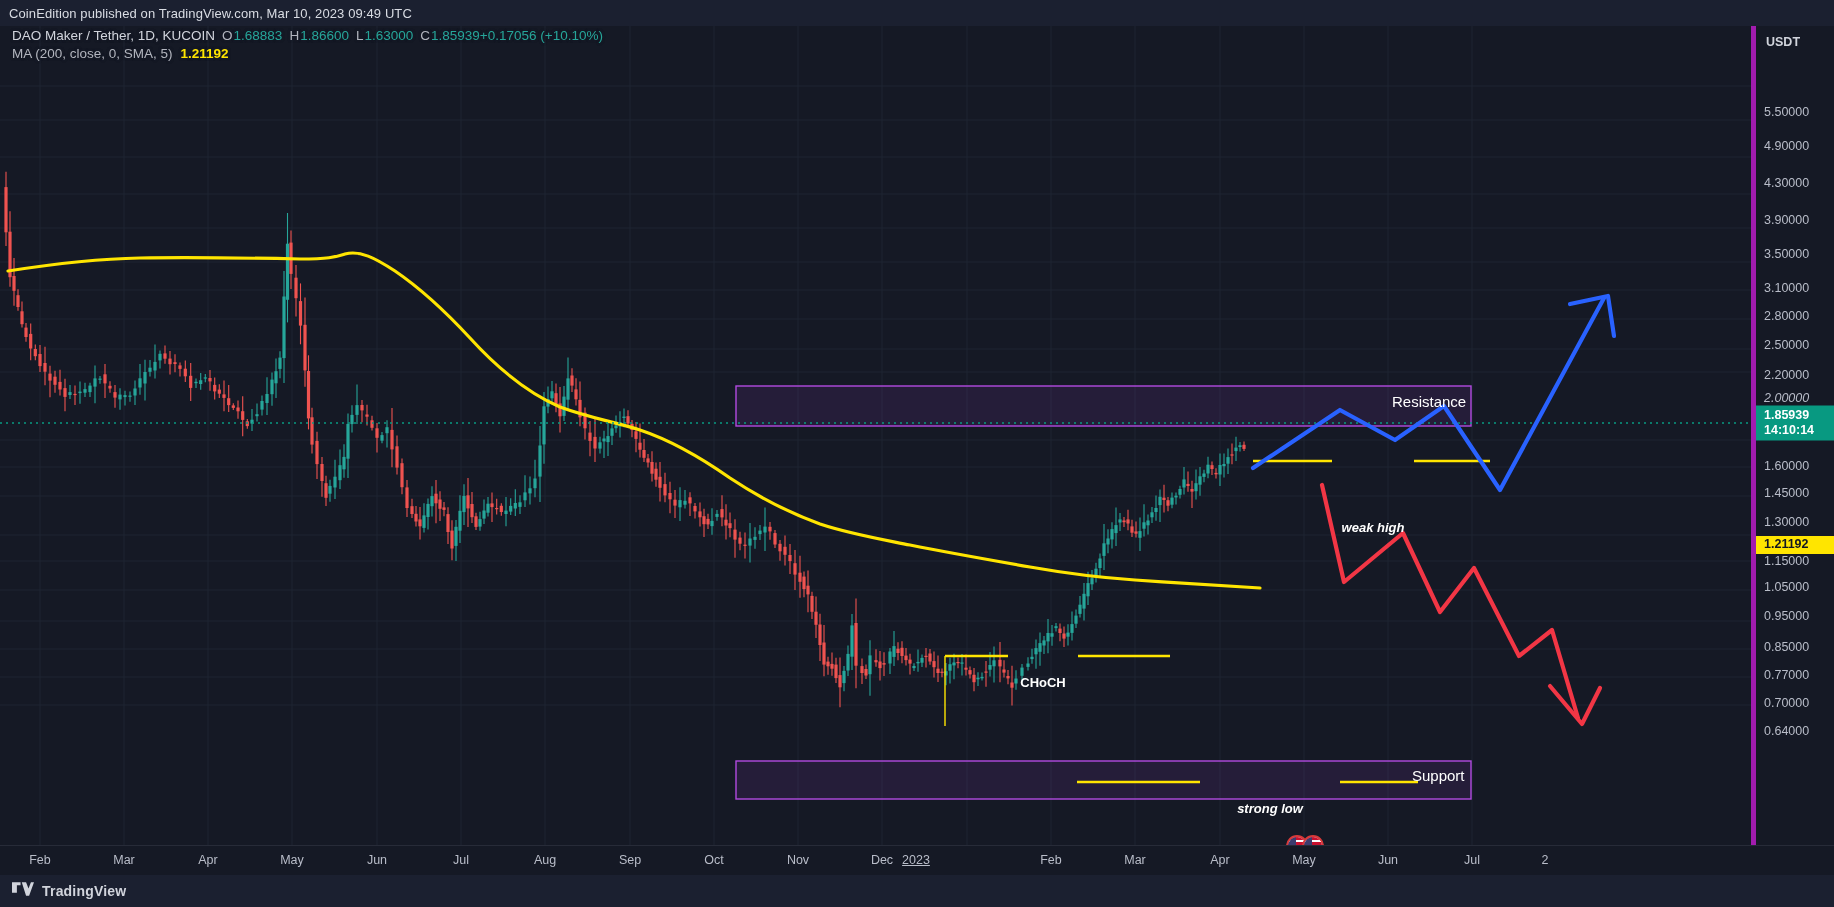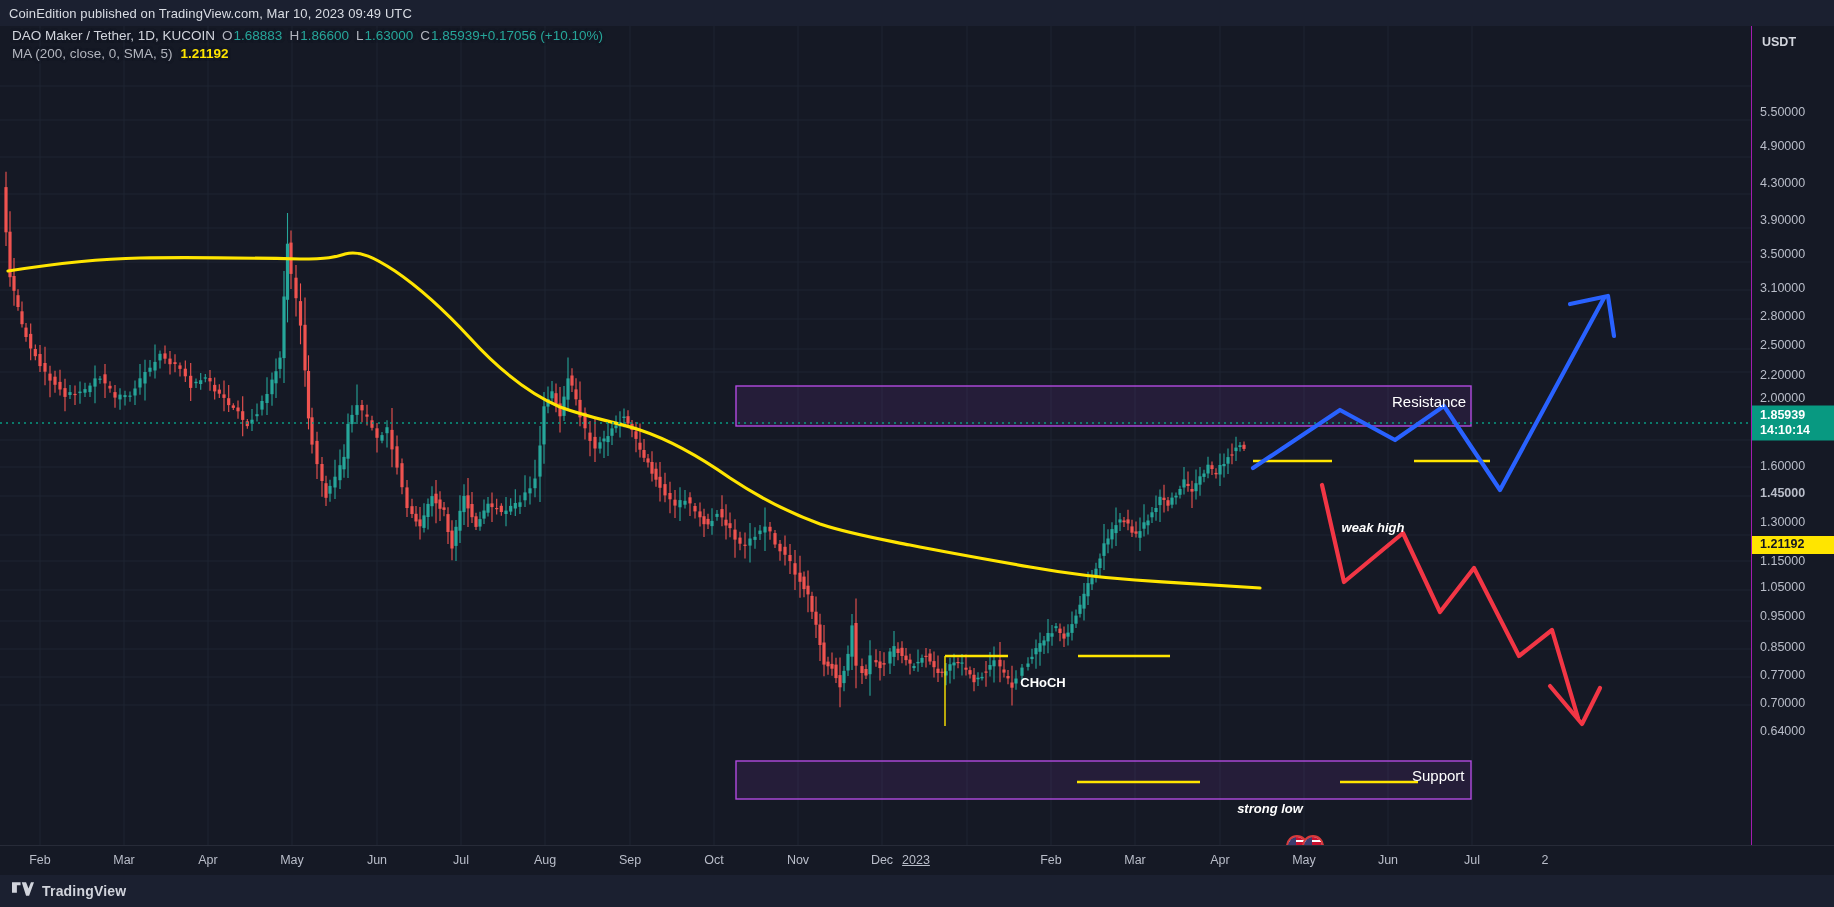--- a/index.html
+++ b/index.html
@@ -38,21 +38,21 @@
   #legend .sym{color:#d1d4dc;}
   #legend .lbl{color:#b2b5be;margin-left:7px;}
   #legend .val{color:#26a69a;margin-left:1px;}
   #legend .pos{color:#26a69a;}
   #legend .ma-name{color:#b2b5be;}
   #legend .ma-val{color:#ffe500;font-weight:bold;margin-left:8px;}
   
   #price-scale{
     position:absolute;left:1751px;top:26px;width:83px;height:819px;
     background:#151925;
-    border-left:1px solid #a21caf;
+    border-left:5px solid #a21caf;
     box-sizing:border-box;
     padding-left:12px;
   }
   #price-scale .tick{
     position:absolute;left:8px;
     font-size:12.5px;color:#b9bdc9;
     transform:translateY(-50%);
     white-space:nowrap;
   }
   #price-scale .unit{
@@ -835,23 +835,23 @@
   <div class="unit">USDT</div>
   <div id="price-ticks">
       <div class="tick" style="top: 86px;">5.50000</div>
       <div class="tick" style="top: 120px;">4.90000</div>
       <div class="tick" style="top: 194px;">3.90000</div>
       <div class="tick" style="top: 228px;">3.50000</div>
       <div class="tick" style="top: 262px;">3.10000</div>
       <div class="tick" style="top: 290px;">2.80000</div>
       <div class="tick" style="top: 319px;">2.50000</div>
       <div class="tick" style="top: 349px;">2.20000</div>
-      <div class="tick" style="top: 372px;">2.00000</div>
+      <div class="tick" style="top: 372px; font-style: italic;">2.00000</div>
       <div class="tick" style="top: 440px;">1.60000</div>
-      <div class="tick" style="top: 467px; font-weight: bold;">1.45000</div>
+      <div class="tick" style="top: 467px;">1.45000</div>
       <div class="tick" style="top: 496px;">1.30000</div>
       <div class="tick" style="top: 535px;">1.15000</div>
       <div class="tick" style="top: 561px;">1.05000</div>
       <div class="tick" style="top: 590px;">0.95000</div>
       <div class="tick" style="top: 621px;">0.85000</div>
       <div class="tick" style="top: 649px;">0.77000</div>
       <div class="tick" style="top: 677px;">0.70000</div>
       <div class="tick" style="top: 705px;">0.64000</div>
       <div class="tick" style="top: 157px;">4.30000</div>
     </div>

